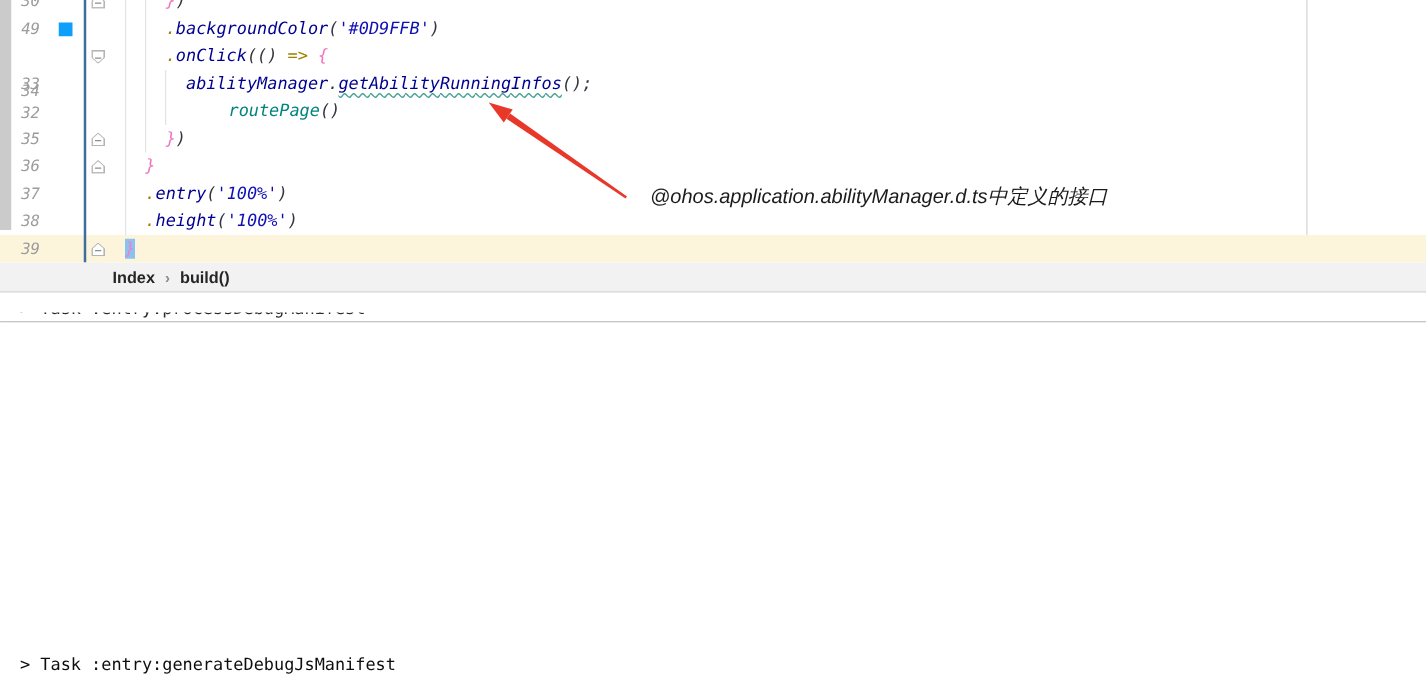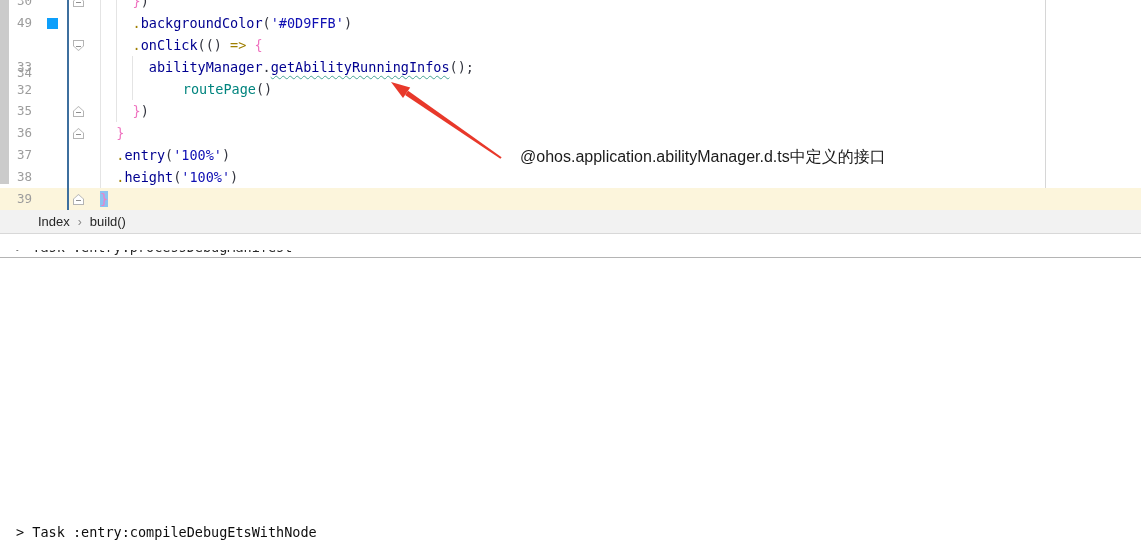--- a/index.html
+++ b/index.html
@@ -1,20 +1,20 @@
 <!DOCTYPE html>
 <html><head>
 <meta charset="utf-8">
 <style>
   html,body{margin:0;padding:0;background:#ffffff;}
   .screen{position:relative;width:1141px;height:546px;background:#ffffff;overflow:hidden;
           font-family:"Liberation Sans",sans-serif;}
 
   
-  .editor{position:absolute;left:0;top:0;width:1141px;height:246px;background:#ffffff;overflow:hidden;}
+  .editor{position:absolute;left:0;top:0;width:1141px;height:246px;background:#ffffff;overflow:hidden;font-style:italic;}
   .scroll-strip{position:absolute;left:0;top:0;width:9px;height:184px;background:#cbcbcb;}
   .current-line{position:absolute;left:0;top:188px;width:1141px;height:22px;background:#fcf5dc;}
   .vcs-bar{position:absolute;left:67px;top:0;width:2px;height:210px;background:#3d6f9e;}
   .indent-guide{position:absolute;width:1px;background:#e4e4e4;}
   .ig1{left:100px;top:0;height:188px;}
   .ig2{left:116px;top:0;height:122px;}
   .ig3{left:132px;top:56px;height:44px;}
   .margin-guide{position:absolute;left:1045px;top:0;width:1px;height:188px;background:#d6d6d6;}
 
   .gutter-num{position:absolute;left:0;width:32px;height:22px;line-height:22px;text-align:right;
@@ -42,21 +42,21 @@
         text-decoration-color:#46a394;text-decoration-thickness:1px;text-underline-offset:3px;}
   .tk-bsel{color:#f07ec8;background:#8cc2f0;}
 
   .arrow-svg{position:absolute;left:0;top:0;width:1141px;height:210px;pointer-events:none;}
   .annotation{position:absolute;left:520px;top:147px;font-size:16px;color:#1b1b1b;
               font-family:"Liberation Sans",sans-serif;}
 
   
   .breadcrumbs{position:absolute;left:0;top:210px;width:1141px;height:23px;background:#f2f2f2;
                border-bottom:1px solid #d8d8d8;line-height:23px;font-size:13px;color:#262626;}
-  .breadcrumbs .inner{padding-left:38px;}
+  .breadcrumbs .inner{padding-left:90px;font-weight:bold;}
   .crumb{display:inline-block;}
   .crumb-sep{display:inline-block;color:#8a8a8a;margin:0 8px;font-size:12px;}
 
   
   .console{position:absolute;left:0;top:258px;width:1141px;height:288px;background:#ffffff;}
   .console-top-border{position:absolute;left:0;top:257px;width:1141px;height:1px;background:#b4b4b4;}
   .console-edge{position:absolute;left:4px;top:258px;width:1px;height:288px;background:#dcdcdc;}
   .console-clip{position:absolute;left:16px;top:250px;height:7px;overflow:hidden;
                 font-family:"DejaVu Sans Mono",monospace;font-size:13.5px;color:#2a2a2a;}
   .console-clip .clip-inner{margin-top:-14px;line-height:22px;white-space:pre;}
@@ -147,17 +147,18 @@
 
   <div class="console-top-border"></div>
   <div class="console-edge"></div>
 
   <div class="console-clip">
     <div class="clip-inner">&gt; Task :entry:processDebugManifest</div>
   </div>
 
   <div class="console">
     <div class="console-lines" id="console-lines">
+        <div class="console-line">&gt; Task :entry:generateDebugJsManifest</div>
         <div class="console-line">&gt; Task :entry:compileDebugEtsWithNode</div>
       </div>
   </div>
 
 </div>
 
 </body></html>

